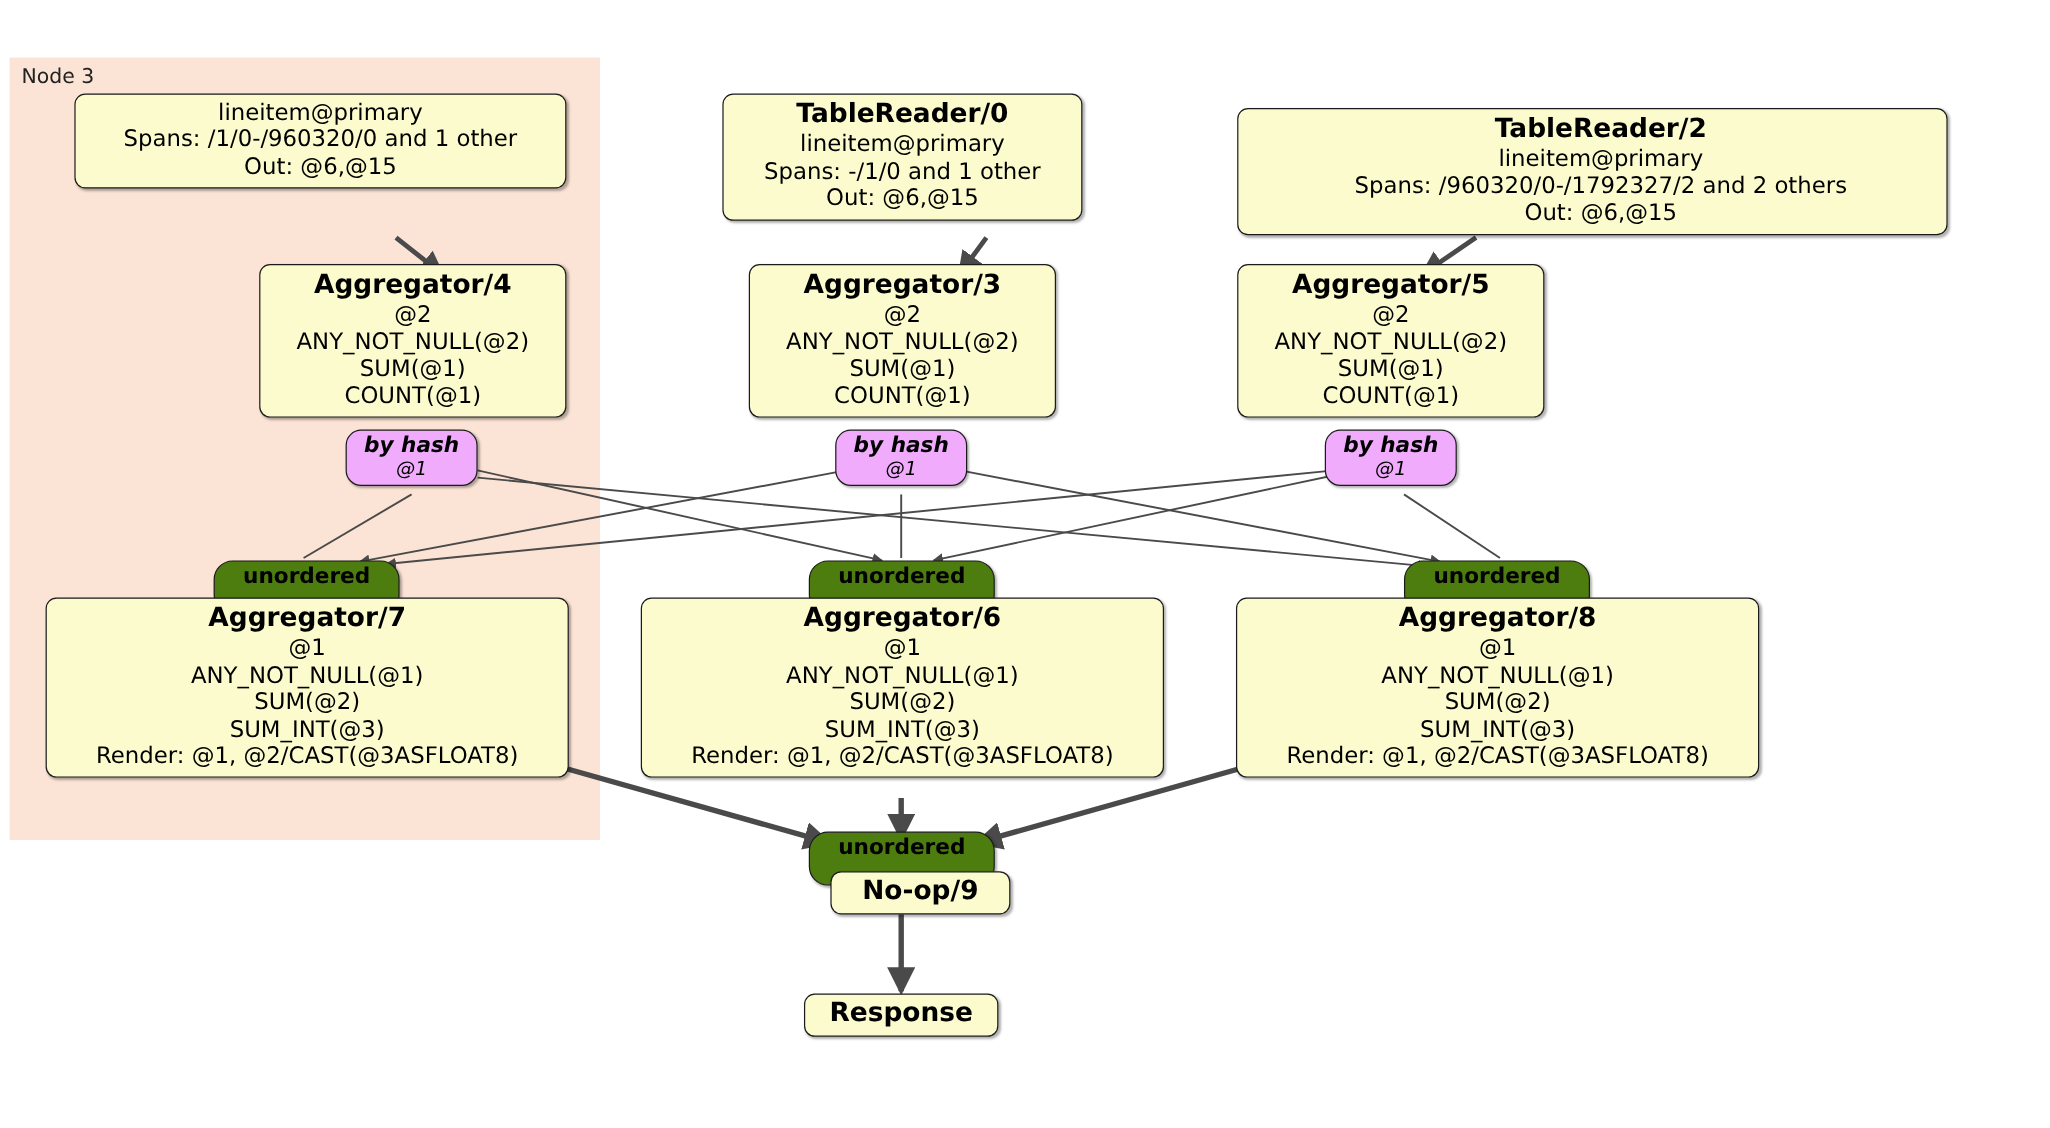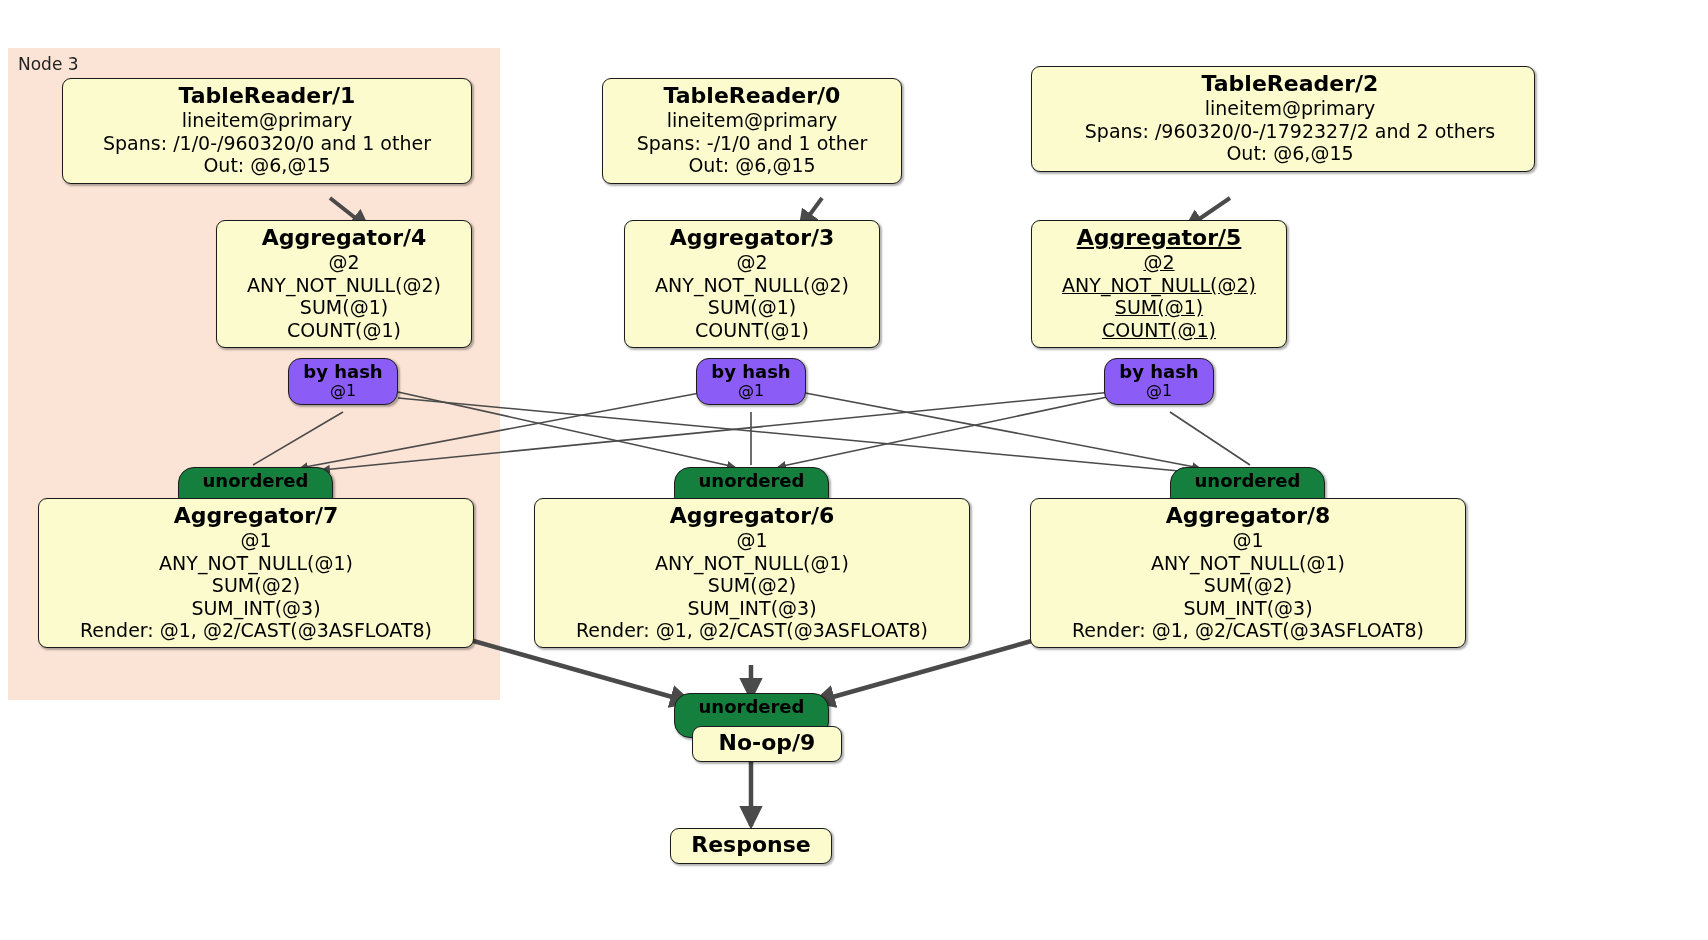--- a/index.html
+++ b/index.html
@@ -83,26 +83,27 @@
     color:#000;
     white-space:nowrap;
   }
   .pill .pill-sub{
     font-size:16px;
     line-height:1.12;
     color:#000;
     white-space:nowrap;
   }
   .pill.router{
-    background:#8b5cf6;
+    background:#f0abfc;
     border-radius:13px;
     padding:3px 12px 4px 12px;
+    font-style:italic;
   }
   .pill.receiver{
-    background:#15803d;
+    background:#4d7c0f;
     border-radius:16px;
     padding:3px 14px 20px 14px;
   }
 </style>
 </head>
 <body>
 
 <div id="canvas">
 
   <div class="node-panel" style="left:8px; top:8px; width:492px; height:652px; background:#fbe3d5;">
@@ -141,34 +142,33 @@
 
       <path d="M 470 600 L 690 662" stroke-width="4.5" marker-end="url(#arrowThick)"></path>
       <path d="M 751 625 L 751 658" stroke-width="4.5" marker-end="url(#arrowThick)"></path>
       <path d="M 1035 600 L 815 662" stroke-width="4.5" marker-end="url(#arrowThick)"></path>
 
       <path d="M 751 722 L 751 786" stroke-width="4.5" marker-end="url(#arrowThick)"></path>
     </g>
   </svg>
 
   <div class="proc-box" style="left:62px; top:38px; width:410px;">
-    <div class="proc-title">TableReader/1</div>
     <div class="proc-line">lineitem@primary</div>
     <div class="proc-line">Spans: /1/0-/960320/0 and 1 other</div>
     <div class="proc-line">Out: @6,@15</div>
   </div>
 
   <div class="proc-box" style="left:602px; top:38px; width:300px;">
     <div class="proc-title">TableReader/0</div>
     <div class="proc-line">lineitem@primary</div>
     <div class="proc-line">Spans: -/1/0 and 1 other</div>
     <div class="proc-line">Out: @6,@15</div>
   </div>
 
-  <div class="proc-box" style="left:1031px; top:26px; width:504px;padding-left:24px;">
+  <div class="proc-box" style="left:1031px; top:50px; width:592px;padding-left:24px;">
     <div class="proc-title">TableReader/2</div>
     <div class="proc-line">lineitem@primary</div>
     <div class="proc-line">Spans: /960320/0-/1792327/2 and 2 others</div>
     <div class="proc-line">Out: @6,@15</div>
   </div>
 
   <div class="proc-box" style="left:216px; top:180px; width:256px;">
     <div class="proc-title">Aggregator/4</div>
     <div class="proc-line">@2</div>
     <div class="proc-line">ANY_NOT_NULL(@2)</div>
@@ -177,21 +177,21 @@
   </div>
 
   <div class="proc-box" style="left:624px; top:180px; width:256px;">
     <div class="proc-title">Aggregator/3</div>
     <div class="proc-line">@2</div>
     <div class="proc-line">ANY_NOT_NULL(@2)</div>
     <div class="proc-line">SUM(@1)</div>
     <div class="proc-line">COUNT(@1)</div>
   </div>
 
-  <div class="proc-box" style="left:1031px; top:180px; width:256px;text-decoration:underline;">
+  <div class="proc-box" style="left:1031px; top:180px; width:256px;">
     <div class="proc-title">Aggregator/5</div>
     <div class="proc-line">@2</div>
     <div class="proc-line">ANY_NOT_NULL(@2)</div>
     <div class="proc-line">SUM(@1)</div>
     <div class="proc-line">COUNT(@1)</div>
   </div>
 
   <div class="pill router" style="left:288px; top:318px; width:110px;">
     <div class="pill-title">by hash</div>
     <div class="pill-sub">@1</div>

